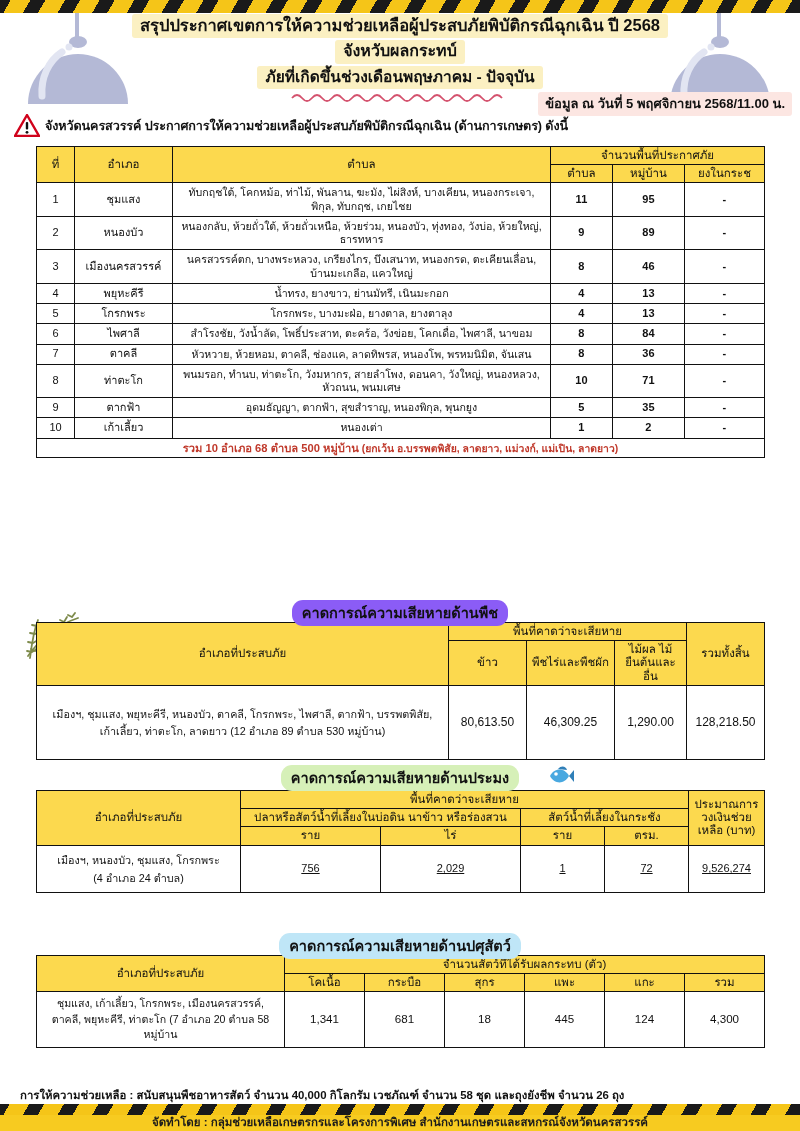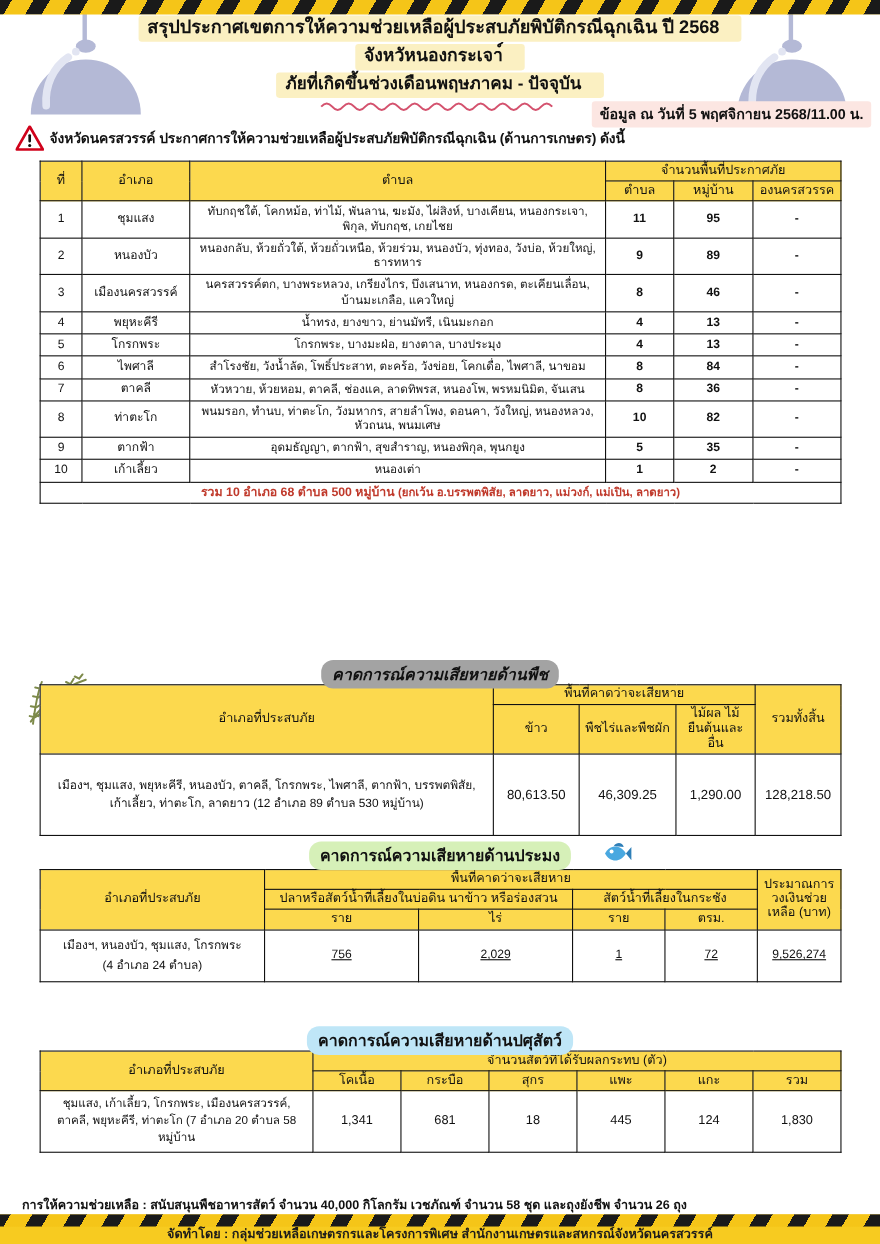--- a/index.html
+++ b/index.html
@@ -50,21 +50,21 @@
 
   
   .hdr {
     position: absolute; left: 0; top: 14px; width: 800px;
     text-align: center; z-index: 10;
   }
   .hdr-line { display: block; line-height: 1.30; }
   .hl1 span, .hl2 span, .hl3 span {
     display: inline-block;
     background: #fbf0c2;
-    padding: 1px 20px 2px 8px;
+    padding: 1px 8px 2px 8px;
     border-radius: 3px;
     color: #111;
     font-weight: bold;
   }
   .hl1 span { font-size: 16.5px; }
   .hl2 span { font-size: 16px; }
   .hl3 span { font-size: 15.5px; }
   .hl1 { margin-bottom: 2px; }
   .hl2 { margin-bottom: 2px; }
 
@@ -139,21 +139,21 @@
     position: absolute; width: 800px; left: 0;
     text-align: center; z-index: 14;
   }
   .sec-badge span {
     display: inline-block;
     padding: 1px 10px 2px 10px;
     border-radius: 11px;
     font-size: 14.5px; font-weight: bold;
     color: #111;
   }
-  .badge-plant span { background: #a3a3a3; font-style: italic; }
+  .badge-plant span { background: #8b5cf6; }
   .badge-fish span  { background: #d6f0b8; }
   .badge-live span  { background: #bfe6f7; }
 
   .fish-deco { position: absolute; z-index: 15; }
   .wheat-deco { position: absolute; z-index: 4; }
 
   
   #tbl-plant { left: 36px; top: 622px; width: 728px; }
   #tbl-plant td.amphoe {
     text-align: center; font-size: 10.8px; padding: 20px 8px; line-height: 1.55;
@@ -198,21 +198,21 @@
   <svg class="lamp lamp-right" width="120" height="108" viewBox="0 0 120 108">
     <rect x="57" y="0" width="4" height="42" fill="#b4b9d6"></rect>
     <path d="M10 104 A50 50 0 0 1 110 104 Z" fill="#b4b9d6"></path>
     <ellipse cx="60" cy="42" rx="9" ry="6" fill="#b4b9d6"></ellipse>
     <path d="M24 96 A40 46 0 0 1 44 52" stroke="#e2e5f2" stroke-width="7" fill="none" stroke-linecap="round"></path>
     <circle cx="51" cy="47" r="3.5" fill="#e2e5f2"></circle>
   </svg>
 
   <div class="hdr">
     <div class="hdr-line hl1"><span>สรุปประกาศเขตการให้ความช่วยเหลือผู้ประสบภัยพิบัติกรณีฉุกเฉิน ปี 2568</span></div>
-    <div class="hdr-line hl2"><span>จังหวัหนองกระเจา์</span></div>
+    <div class="hdr-line hl2"><span>จังหวับผลกระทบ์</span></div>
     <div class="hdr-line hl3"><span>ภัยที่เกิดขึ้นช่วงเดือนพฤษภาคม - ปัจจุบัน</span></div>
   </div>
 
   <div class="squiggle">
     <svg width="220" height="12" viewBox="0 0 220 12">
       <path d="M2 6 Q 7 0 12 6 T 22 6 T 32 6 T 42 6 T 52 6 T 62 6 T 72 6 T 82 6 T 92 6 T 102 6 T 112 6 T 122 6 T 132 6 T 142 6 T 152 6 T 162 6 T 172 6 T 182 6 T 192 6 T 202 6 T 212 6" stroke="#d4526e" stroke-width="1.8" fill="none"></path>
     </svg>
   </div>
 
   <div class="datestamp">ข้อมูล ณ วันที่ 5 พฤศจิกายน 2568/11.00 น.</div>
@@ -238,21 +238,21 @@
     <thead>
       <tr>
         <th rowspan="2">ที่</th>
         <th rowspan="2">อำเภอ</th>
         <th rowspan="2">ตำบล</th>
         <th colspan="3">จำนวนพื้นที่ประกาศภัย</th>
       </tr>
       <tr>
         <th>ตำบล</th>
         <th>หมู่บ้าน</th>
-        <th>องนครสวรรค</th>
+        <th>ยงในกระช</th>
       </tr>
     </thead>
     <tbody>
       <tr>
         <td class="cell-idx">1</td>
         <td class="cell-amp">ชุมแสง</td>
         <td class="cell-sub">ทับกฤชใต้, โคกหม้อ, ท่าไม้, พันลาน, ฆะมัง, ไผ่สิงห์, บางเคียน, หนองกระเจา, พิกุล, ทับกฤช, เกยไชย</td>
         <td class="cell-num">11</td>
         <td class="cell-num">95</td>
         <td class="cell-num">-</td>
@@ -277,21 +277,21 @@
         <td class="cell-idx">4</td>
         <td class="cell-amp">พยุหะคีรี</td>
         <td class="cell-sub">น้ำทรง, ยางขาว, ย่านมัทรี, เนินมะกอก</td>
         <td class="cell-num">4</td>
         <td class="cell-num">13</td>
         <td class="cell-num">-</td>
       </tr>
       <tr>
         <td class="cell-idx">5</td>
         <td class="cell-amp">โกรกพระ</td>
-        <td class="cell-sub">โกรกพระ, บางมะฝ่อ, ยางตาล, บางประมุง</td>
+        <td class="cell-sub">โกรกพระ, บางมะฝ่อ, ยางตาล, ยางตาลุง</td>
         <td class="cell-num">4</td>
         <td class="cell-num">13</td>
         <td class="cell-num">-</td>
       </tr>
       <tr>
         <td class="cell-idx">6</td>
         <td class="cell-amp">ไพศาลี</td>
         <td class="cell-sub">สำโรงชัย, วังน้ำลัด, โพธิ์ประสาท, ตะคร้อ, วังข่อย, โคกเดื่อ, ไพศาลี, นาขอม</td>
         <td class="cell-num">8</td>
         <td class="cell-num">84</td>
@@ -303,21 +303,21 @@
         <td class="cell-sub">หัวหวาย, ห้วยหอม, ตาคลี, ช่องแค, ลาดทิพรส, หนองโพ, พรหมนิมิต, จันเสน</td>
         <td class="cell-num">8</td>
         <td class="cell-num">36</td>
         <td class="cell-num">-</td>
       </tr>
       <tr>
         <td class="cell-idx">8</td>
         <td class="cell-amp">ท่าตะโก</td>
         <td class="cell-sub">พนมรอก, ทำนบ, ท่าตะโก, วังมหากร, สายลำโพง, ดอนคา, วังใหญ่, หนองหลวง, หัวถนน, พนมเศษ</td>
         <td class="cell-num">10</td>
-        <td class="cell-num">82</td>
+        <td class="cell-num">71</td>
         <td class="cell-num">-</td>
       </tr>
       <tr>
         <td class="cell-idx">9</td>
         <td class="cell-amp">ตากฟ้า</td>
         <td class="cell-sub">อุดมธัญญา, ตากฟ้า, สุขสำราญ, หนองพิกุล, พุนกยูง</td>
         <td class="cell-num">5</td>
         <td class="cell-num">35</td>
         <td class="cell-num">-</td>
       </tr>
@@ -478,21 +478,21 @@
         <td class="amphoe">
           <div>ชุมแสง, เก้าเลี้ยว, โกรกพระ, เมืองนครสวรรค์,</div>
           <div>ตาคลี, พยุหะคีรี, ท่าตะโก (7 อำเภอ 20 ตำบล 58</div>
           <div>หมู่บ้าน</div>
         </td>
         <td class="val">1,341</td>
         <td class="val">681</td>
         <td class="val">18</td>
         <td class="val">445</td>
         <td class="val">124</td>
-        <td class="val">1,830</td>
+        <td class="val">4,300</td>
       </tr>
     </tbody>
   </table>
 
   <div class="help-note">การให้ความช่วยเหลือ : สนับสนุนพืชอาหารสัตว์ จำนวน 40,000 กิโลกรัม เวชภัณฑ์ จำนวน 58 ชุด และถุงยังชีพ จำนวน 26 ถุง</div>
 
   <div class="tape tape-bottom"></div>
   <div class="footer-band"></div>
   <div class="footer-text">จัดทำโดย : กลุ่มช่วยเหลือเกษตรกรและโครงการพิเศษ สำนักงานเกษตรและสหกรณ์จังหวัดนครสวรรค์</div>
 

